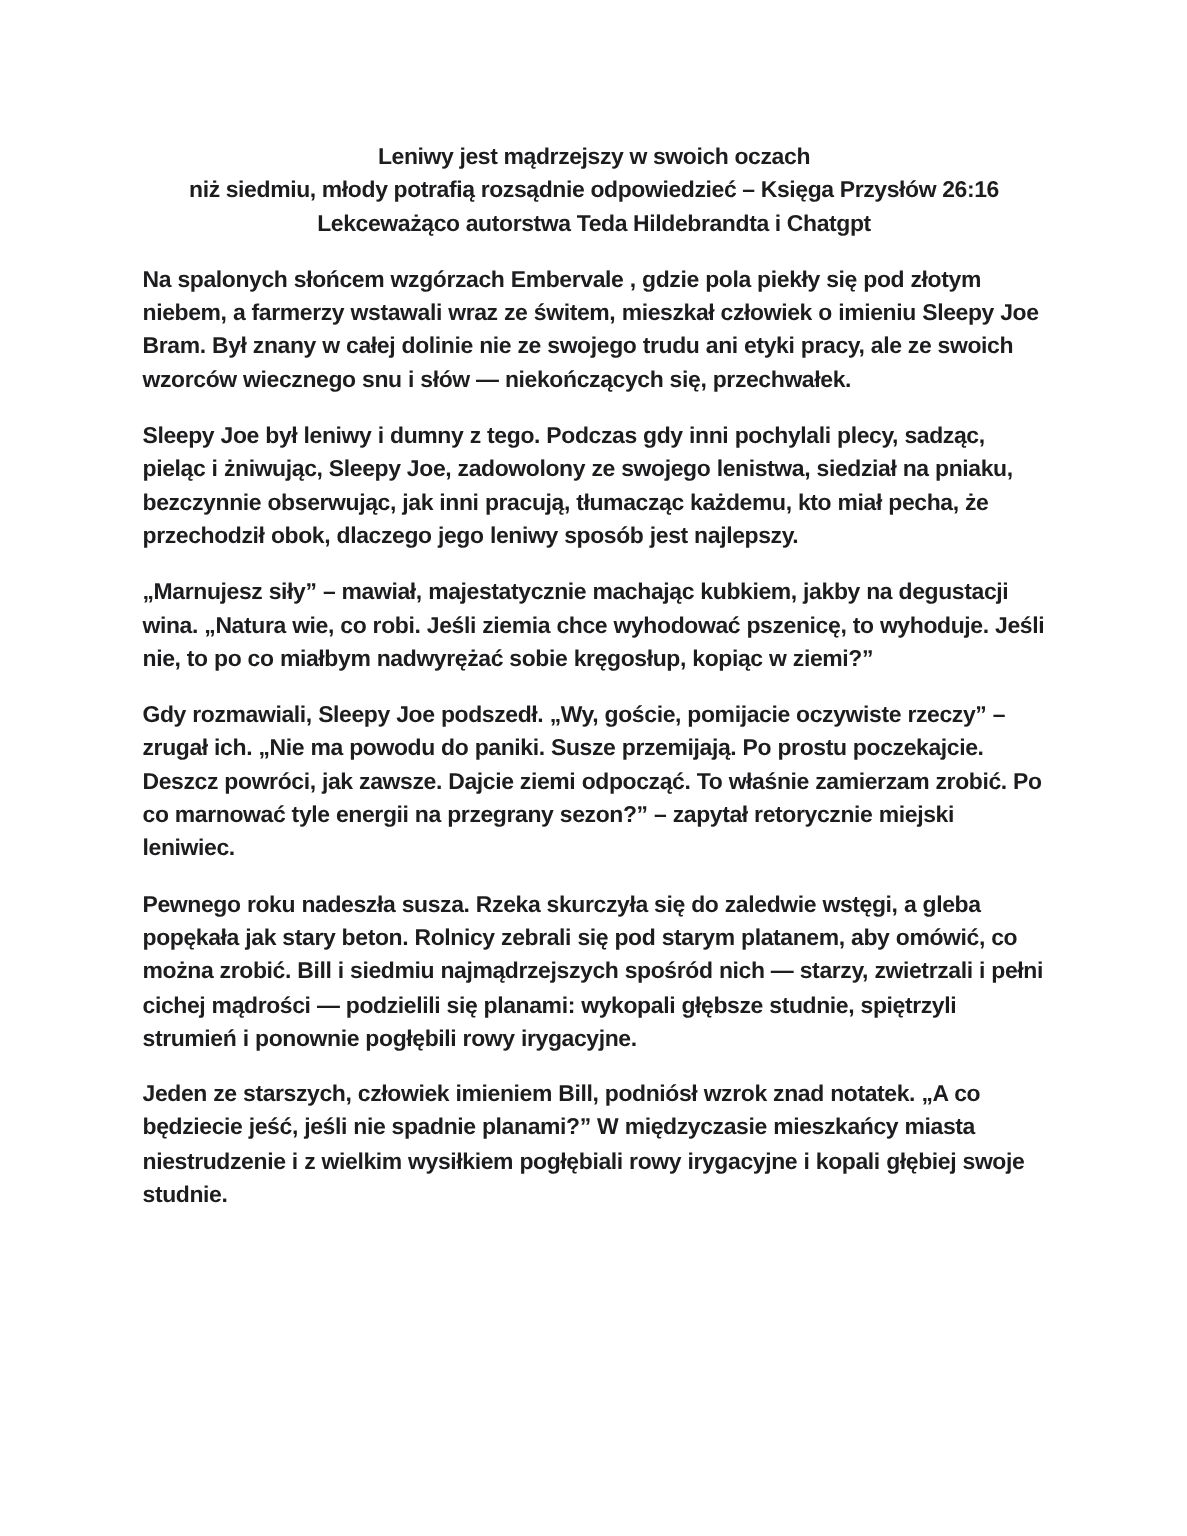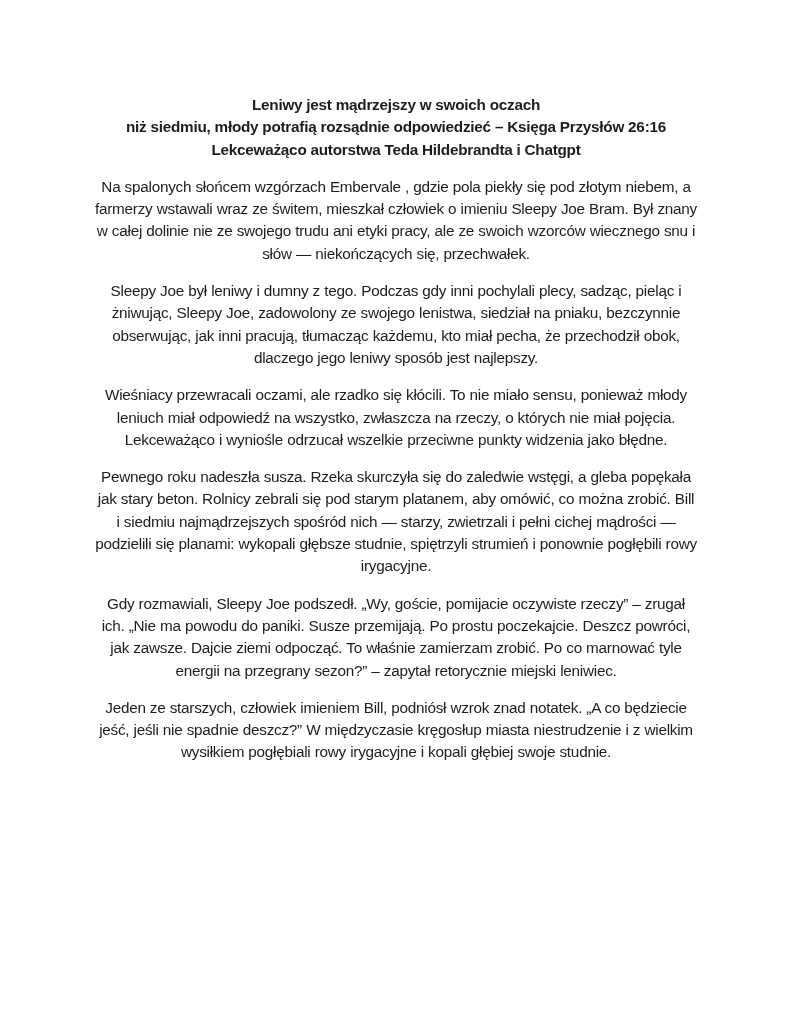--- a/index.html
+++ b/index.html
@@ -29,41 +29,41 @@
     line-height: 22.3px;
     letter-spacing: -0.25px;
     text-align: center;
     margin: 0 0 15px 0;
   }
   .doc-heading .heading-line {
     display: block;
   }
   .doc-body p {
     font-size: 15.3px;
-    font-weight: 400;
+    font-weight: 700;
     line-height: 22.3px;
     letter-spacing: -0.25px;
-    text-align: center;
+    text-align: left;
     margin: 0 0 15px 0;
     word-spacing: 0.2px;
   }
 </style>
 </head>
 <body>
 
 <div class="page">
 
   <header class="doc-heading">
     <span class="heading-line">Leniwy jest mądrzejszy w swoich oczach</span>
     <span class="heading-line">niż siedmiu, młody potrafią rozsądnie odpowiedzieć – Księga Przysłów 26:16</span>
     <span class="heading-line">Lekceważąco autorstwa Teda Hildebrandta i Chatgpt</span>
   </header>
 
   <main class="doc-body">
     <p>Na spalonych słońcem wzgórzach Embervale , gdzie pola piekły się pod złotym niebem, a farmerzy wstawali wraz ze świtem, mieszkał człowiek o imieniu Sleepy Joe Bram. Był znany w całej dolinie nie ze swojego trudu ani etyki pracy, ale ze swoich wzorców wiecznego snu i słów — niekończących się, przechwałek.</p>
     <p>Sleepy Joe był leniwy i dumny z tego. Podczas gdy inni pochylali plecy, sadząc, pieląc i żniwując, Sleepy Joe, zadowolony ze swojego lenistwa, siedział na pniaku, bezczynnie obserwując, jak inni pracują, tłumacząc każdemu, kto miał pecha, że przechodził obok, dlaczego jego leniwy sposób jest najlepszy.</p>
-    <p>Wieśniacy przewracali oczami, ale rzadko się kłócili. To nie miało sensu, ponieważ młody leniuch miał odpowiedź na wszystko, zwłaszcza na rzeczy, o których nie miał pojęcia. Lekceważąco i wyniośle odrzucał wszelkie przeciwne punkty widzenia jako błędne.</p>
+    <p>„Marnujesz siły” – mawiał, majestatycznie machając kubkiem, jakby na degustacji wina. „Natura wie, co robi. Jeśli ziemia chce wyhodować pszenicę, to wyhoduje. Jeśli nie, to po co miałbym nadwyrężać sobie kręgosłup, kopiąc w ziemi?”</p>
+    <p>Gdy rozmawiali, Sleepy Joe podszedł. „Wy, goście, pomijacie oczywiste rzeczy” – zrugał ich. „Nie ma powodu do paniki. Susze przemijają. Po prostu poczekajcie. Deszcz powróci, jak zawsze. Dajcie ziemi odpocząć. To właśnie zamierzam zrobić. Po co marnować tyle energii na przegrany sezon?” – zapytał retorycznie miejski leniwiec.</p>
     <p>Pewnego roku nadeszła susza. Rzeka skurczyła się do zaledwie wstęgi, a gleba popękała jak stary beton. Rolnicy zebrali się pod starym platanem, aby omówić, co można zrobić. Bill i siedmiu najmądrzejszych spośród nich — starzy, zwietrzali i pełni cichej mądrości — podzielili się planami: wykopali głębsze studnie, spiętrzyli strumień i ponownie pogłębili rowy irygacyjne.</p>
-    <p>Gdy rozmawiali, Sleepy Joe podszedł. „Wy, goście, pomijacie oczywiste rzeczy” – zrugał ich. „Nie ma powodu do paniki. Susze przemijają. Po prostu poczekajcie. Deszcz powróci, jak zawsze. Dajcie ziemi odpocząć. To właśnie zamierzam zrobić. Po co marnować tyle energii na przegrany sezon?” – zapytał retorycznie miejski leniwiec.</p>
-    <p>Jeden ze starszych, człowiek imieniem Bill, podniósł wzrok znad notatek. „A co będziecie jeść, jeśli nie spadnie deszcz?” W międzyczasie kręgosłup miasta niestrudzenie i z wielkim wysiłkiem pogłębiali rowy irygacyjne i kopali głębiej swoje studnie.</p>
+    <p>Jeden ze starszych, człowiek imieniem Bill, podniósł wzrok znad notatek. „A co będziecie jeść, jeśli nie spadnie planami?” W międzyczasie mieszkańcy miasta niestrudzenie i z wielkim wysiłkiem pogłębiali rowy irygacyjne i kopali głębiej swoje studnie.</p>
   </main>
 
 </div>
 
 </body></html>

